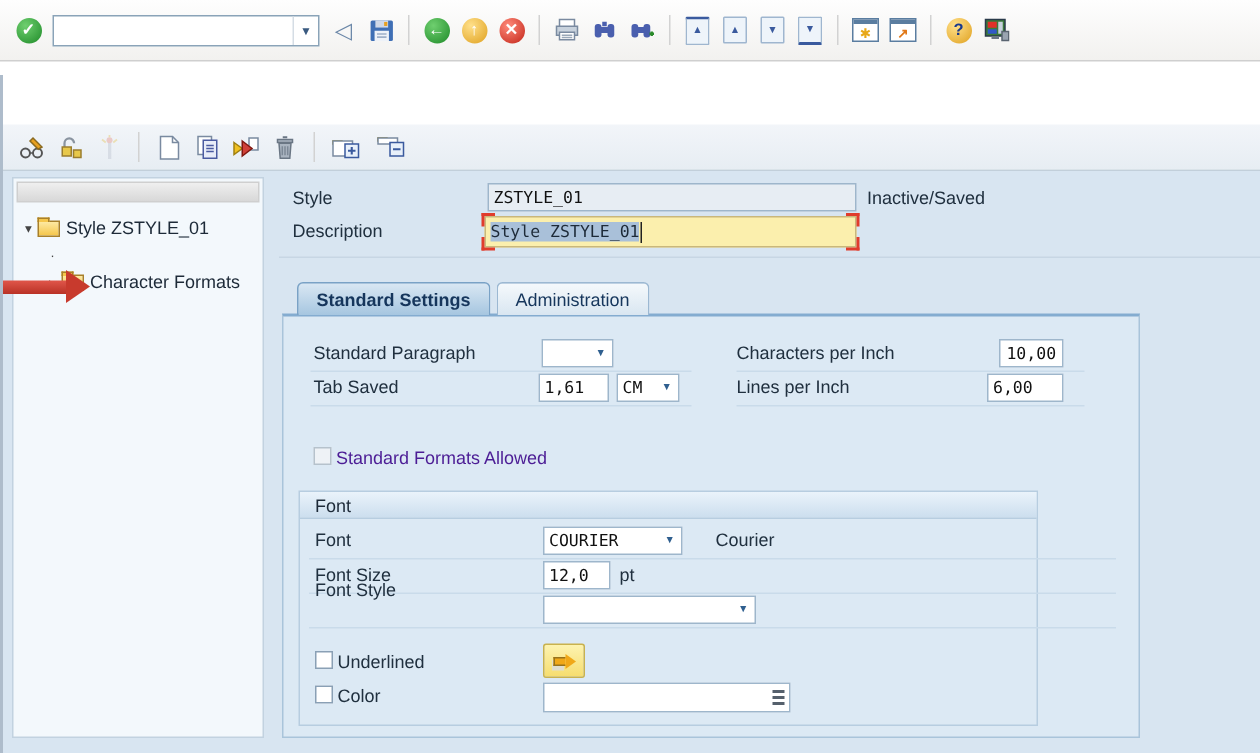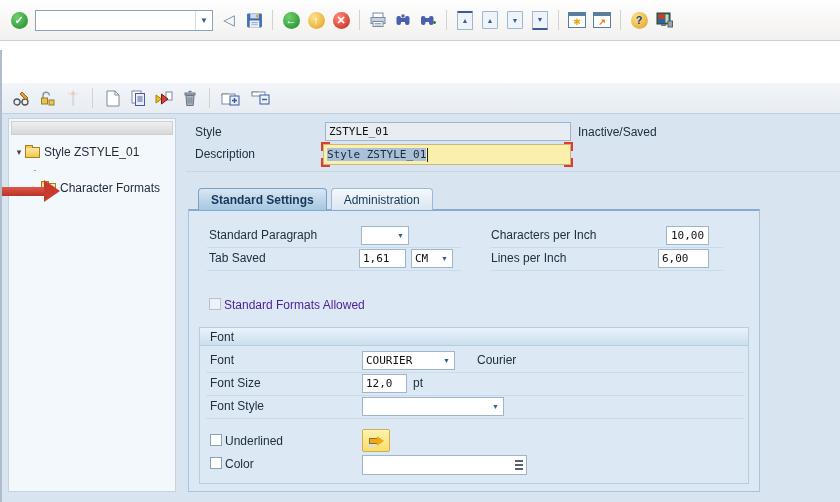--- a/index.html
+++ b/index.html
@@ -85,21 +85,21 @@
   .corner.br{right:-2px;bottom:-2px;border-right-width:2px;border-bottom-width:2px;}
   
   #tabstrip{position:absolute;left:198px;top:74px;display:flex;gap:4px;z-index:5;}
   .tab{height:21px;padding:0 12px;display:flex;align-items:center;font-size:12px;color:#16365c;
     border:1px solid #9cb8d2;border-bottom:none;border-radius:4px 4px 0 0;}
   .tab.active{background:linear-gradient(#d9e7f3,#a6c6e0);border-color:#7aa2c6;font-weight:bold;}
   .tab.inactive{background:linear-gradient(#f5f9fc,#d9e6f1);}
   #tab-panel{position:absolute;left:188px;top:95px;width:572px;height:283px;background:#dce9f4;
     border:1px solid #a9c4da;border-top:2px solid #84acd0;box-sizing:border-box;}
   
-  #font-group{position:absolute;left:10px;top:116px;width:550px;height:157px;
+  #font-group{position:absolute;left:10px;top:116px;width:493px;height:157px;
     border:1px solid #b7cde0;box-sizing:border-box;background:#dce9f4;}
   #font-group-hdr{height:18px;background:linear-gradient(#eaf3fb,#ccdeee);border-bottom:1px solid #b7cde0;
     display:flex;align-items:center;padding-left:10px;font-size:12px;color:#1d2a38;box-sizing:border-box;}
   
   .ybtn{position:absolute;width:28px;height:23px;background:linear-gradient(#fdf3b0,#f6dd6e);
     border:1px solid #c9b24e;border-radius:2px;box-sizing:border-box;
     display:flex;align-items:center;justify-content:center;}
   .ybtn .grid{position:absolute;left:5px;bottom:4px;width:8px;height:7px;background:#d8dce2;opacity:.8;}
   .yarrow-shaft{width:7px;height:4px;background:#f0a818;border:1px solid #97731c;border-right:none;z-index:1;}
   .yarrow-head{width:0;height:0;border-left:7px solid #f0a818;border-top:5px solid transparent;
@@ -377,21 +377,21 @@
         <span class="label" style="left:277px;top:25px">Courier</span>
         <div class="rowline" style="left:6px;top:44px;width:538px"></div>
 
         <span class="label" style="left:10px;top:48px">Font Size</span>
         <div class="field" style="left:162px;top:46px;width:45px">
           <span>12,0</span>
         </div>
         <span class="label" style="left:213px;top:48px">pt</span>
         <div class="rowline" style="left:6px;top:67px;width:538px"></div>
 
-        <span class="label" style="left:10px;top:71px">Font Style</span>
+        <span class="label" style="left:10px;top:58px">Font Style</span>
         <div class="ddl" style="left:162px;top:69px;width:142px">
           <span class="ddl-val"></span>
           <span class="ddl-arr">▼</span>
         </div>
         <div class="rowline" style="left:6px;top:90px;width:538px"></div>
 
         <span class="cb" style="left:10px;top:106px"></span>
         <span class="label" style="left:25px;top:106px">Underlined</span>
         <div class="ybtn" style="left:162px;top:101px">
           <span class="grid"></span>

